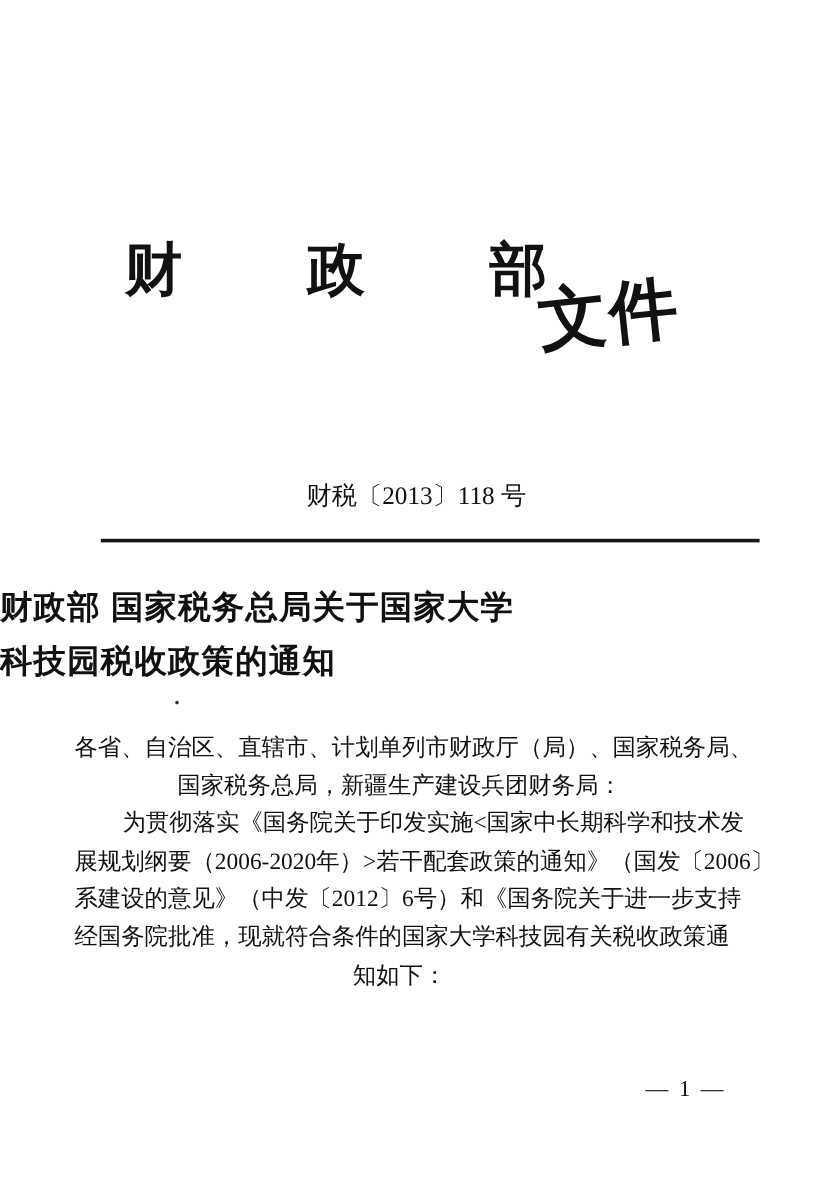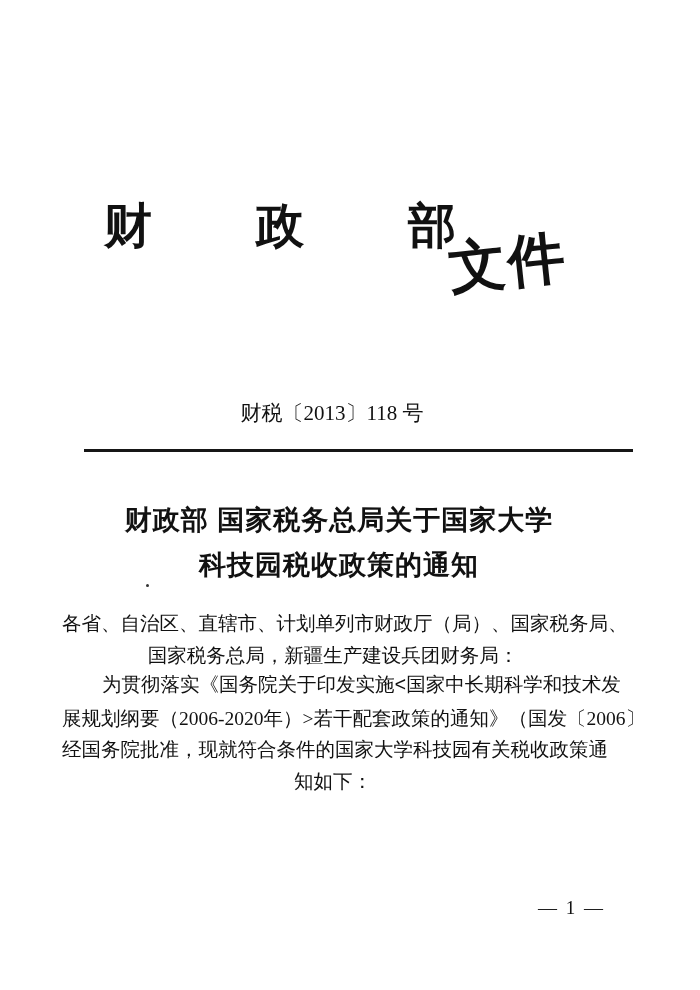--- a/index.html
+++ b/index.html
@@ -47,21 +47,21 @@
     letter-spacing: 2px;
     white-space: nowrap;
     transform: rotate(-6deg);
     transform-origin: left center;
     font-family: "Liberation Serif", serif;
   }
 
   
   .doc-number {
     position: absolute;
-    left: 0;
+    left: 15px;
     top: 398px;
     width: 664px;
     text-align: center;
     font-size: 21px;
     line-height: 30px;
     white-space: nowrap;
   }
 
   
   .rule {
@@ -72,27 +72,26 @@
     height: 3px;
     background: #161616;
   }
 
   
   .title-block {
     position: absolute;
     left: 0;
     top: 484px;
     width: 678px;
-    text-align: center;
+    text-align: left;
     font-weight: bold;
     font-size: 27px;
     line-height: 45px;
     letter-spacing: 1px;
     font-family: "Liberation Sans", sans-serif;
-    margin-top: 14px;
   }
 
   
   .speck {
     position: absolute;
     left: 146px;
     top: 584px;
     width: 3px;
     height: 3px;
     background: #333333;
@@ -105,21 +104,21 @@
     left: 62px;
     top: 608px;
     width: 542px;
     font-size: 19.5px;
     line-height: 31.6px;
   }
   .body-line {
     white-space: nowrap;
     text-align: center;
   }
-  .body-line.indent { text-indent: 40px; font-family: Liberation Mono, monospace; }
+  .body-line.indent { text-indent: 40px; }
 
   
   .page-number {
     position: absolute;
     left: 538px;
     top: 896px;
     font-size: 19px;
     line-height: 24px;
     white-space: nowrap;
     letter-spacing: 2px;
@@ -149,19 +148,20 @@
     <div>科技园税收政策的通知</div>
   </div>
 
   <div class="speck"></div>
 
   <div class="body-block">
     <div class="body-line">各省、自治区、直辖市、计划单列市财政厅（局）、国家税务局、</div>
     <div class="body-line">国家税务总局，新疆生产建设兵团财务局：</div>
     <div class="body-line indent">为贯彻落实《国务院关于印发实施&lt;国家中长期科学和技术发</div>
     <div class="body-line">展规划纲要（2006-2020年）&gt;若干配套政策的通知》（国发〔2006〕</div>
+    <div class="body-line">系建设的意见》（中发〔2012〕6号）和《国务院关于进一步支持</div>
     <div class="body-line">经国务院批准，现就符合条件的国家大学科技园有关税收政策通</div>
     <div class="body-line">知如下：</div>
   </div>
 
   <div class="page-number">— 1 —</div>
 
 </div>
 
 </body></html>

